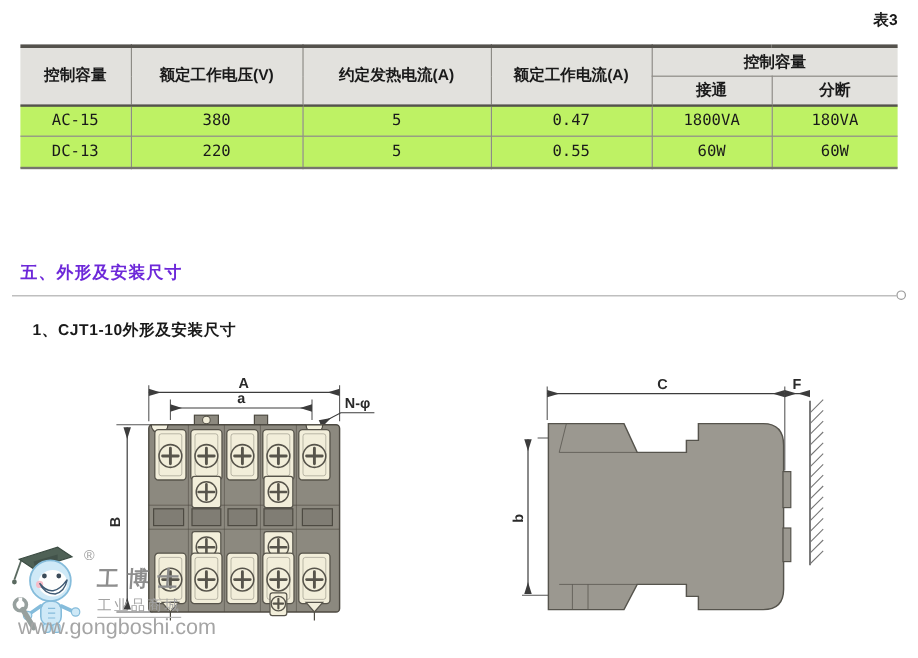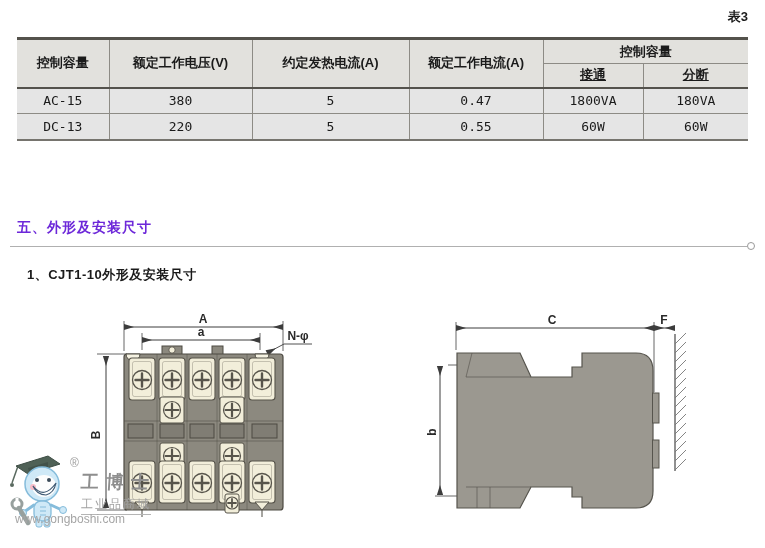--- a/index.html
+++ b/index.html
@@ -20,41 +20,41 @@
   }
   table.params th, table.params td {
     border:1px solid #8d8b85; text-align:center; vertical-align:middle; padding:0;
   }
   table.params th:first-child, table.params td:first-child { border-left:none; }
   table.params th:last-child,  table.params td:last-child  { border-right:none; }
   table.params thead tr:first-child th { border-top:none; }
   table.params tbody tr:last-child td  { border-bottom:none; }
   table.params thead th { background:#e2e1dd; font-weight:bold; }
   table.params thead tr:first-child th { height:25px; }
-  table.params thead tr:last-child  th { height:24px;text-decoration:underline; }
+  table.params thead tr:last-child  th { height:24px; }
   table.params tbody td {
-    height:26px; background:#e5e5e5;
+    height:26px; background:#bef264;
     font-family:"DejaVu Sans Mono","Liberation Mono",monospace; font-size:13px;
   }
   table.params tbody tr:first-child td { border-top:2px solid #54524c; }
   
   .section-title { position:absolute; left:17px; top:219px; font-size:14px; font-weight:bold; color:#6d28d9; letter-spacing:1px; }
   .rule { position:absolute; left:10px; top:246px; width:737px; height:1px; background:#b0b0b0; }
   .rule-dot { position:absolute; left:747px; top:242px; width:8px; height:8px; border:1px solid #999; border-radius:50%; background:#fff; }
   .subsection-title { position:absolute; left:27px; top:266px; font-size:13px; font-weight:bold; letter-spacing:0.5px; }
   
   svg.drawing { position:absolute; left:0; top:300px; }
   svg.drawing text { font-family:"Liberation Sans","DejaVu Sans",sans-serif; font-size:12px; font-weight:bold; fill:#2a2a2a; }
   
   .watermark { position:absolute; left:0; top:448px; width:230px; height:100px; pointer-events:none; }
   .wm-mascot { position:absolute; left:4px; top:2px; }
   .wm-reg { position:absolute; left:70px; top:8px; font-size:12px; color:#9c9c9c; }
   .wm-brand { position:absolute; left:81px; top:22px; font-size:18px; font-weight:bold; color:#8e8e8e; letter-spacing:7px; transform:skewX(-4deg); font-family:"Liberation Serif","DejaVu Serif",serif; }
   .wm-tagline { position:absolute; left:81px; top:48px; font-size:12px; color:#a2a2a2; letter-spacing:2px; border-bottom:1px solid #b5b5b5; padding-bottom:1px; }
-  .wm-url { position:absolute; left:15px; top:64px; font-size:12px; color:#a5a5a5; }
+  .wm-url { position:absolute; left:15px; top:64px; font-size:18px; color:#a5a5a5; }
 </style>
 </head>
 <body>
 
 <div id="page">
 
   <div class="table-no">表3</div>
 
   <table class="params">
     <colgroup>

